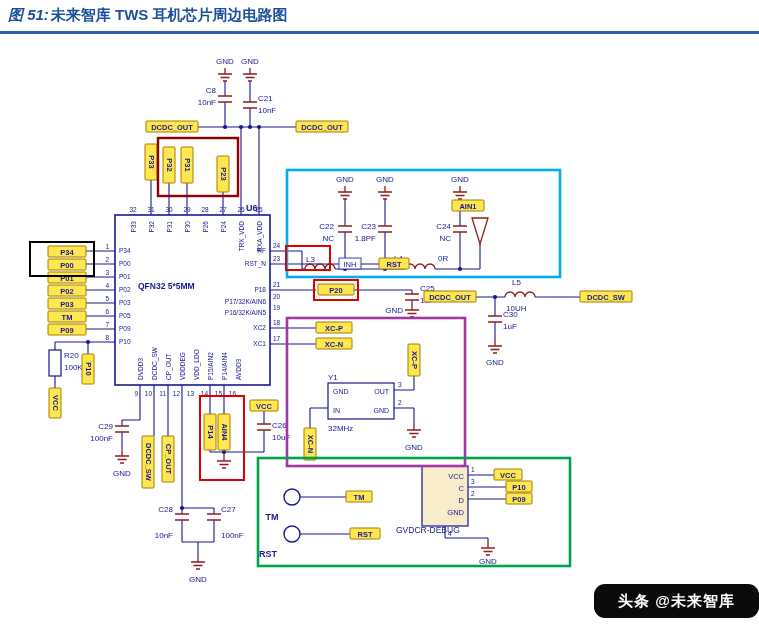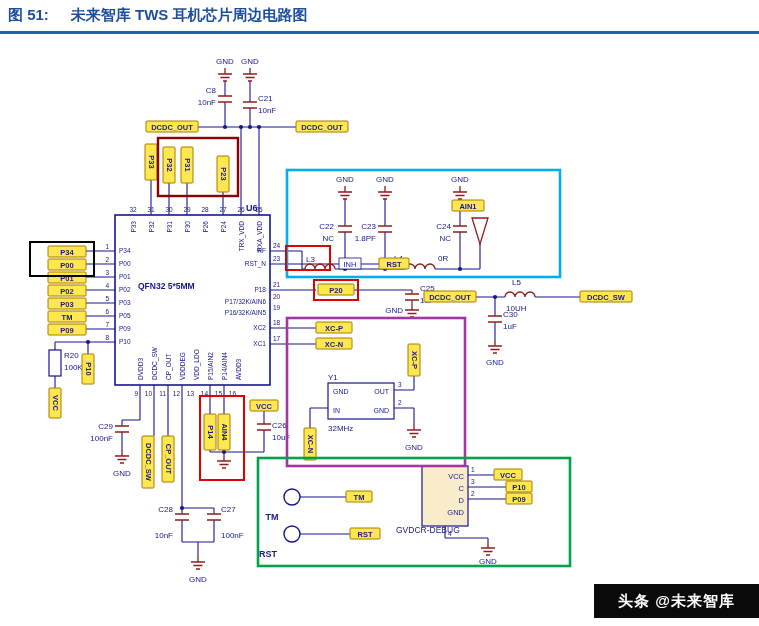--- a/index.html
+++ b/index.html
@@ -1,26 +1,26 @@
 <!DOCTYPE html>
 <html><head>
 <meta charset="utf-8">
 <style>
   html,body{margin:0;padding:0;background:#fff;}
   .page{position:relative;width:759px;height:626px;background:#ffffff;overflow:hidden;
         font-family:"Liberation Sans",sans-serif;}
   .title{position:absolute;left:8px;top:6px;font-size:15px;font-weight:bold;color:#1d4e9b;
          white-space:nowrap;}
-  .title .fig{margin-right:22px;}
+  .title .fig{margin-right:2px;font-style:italic;}
   .rule{position:absolute;left:0;top:31px;width:759px;height:3px;background:#2b5fae;}
   #schem{position:absolute;left:0;top:0;}
   #schem text{font-family:"Liberation Sans",sans-serif;}
   .wm{position:absolute;left:594px;top:584px;width:165px;height:34px;background:#0a0a0a;
       color:#ffffff;font-size:15px;font-weight:bold;display:flex;align-items:center;
-      justify-content:center;letter-spacing:1px;}
+      justify-content:center;letter-spacing:1px;border-radius:11px;}
 </style>
 </head>
 <body>
 
 <div class="page">
   <div class="title">
     <span class="fig">图 51:</span><span>未来智库 TWS 耳机芯片周边电路图</span>
   </div>
   <div class="rule"></div>
   <svg id="schem" width="759" height="626" viewBox="0 0 759 626">

